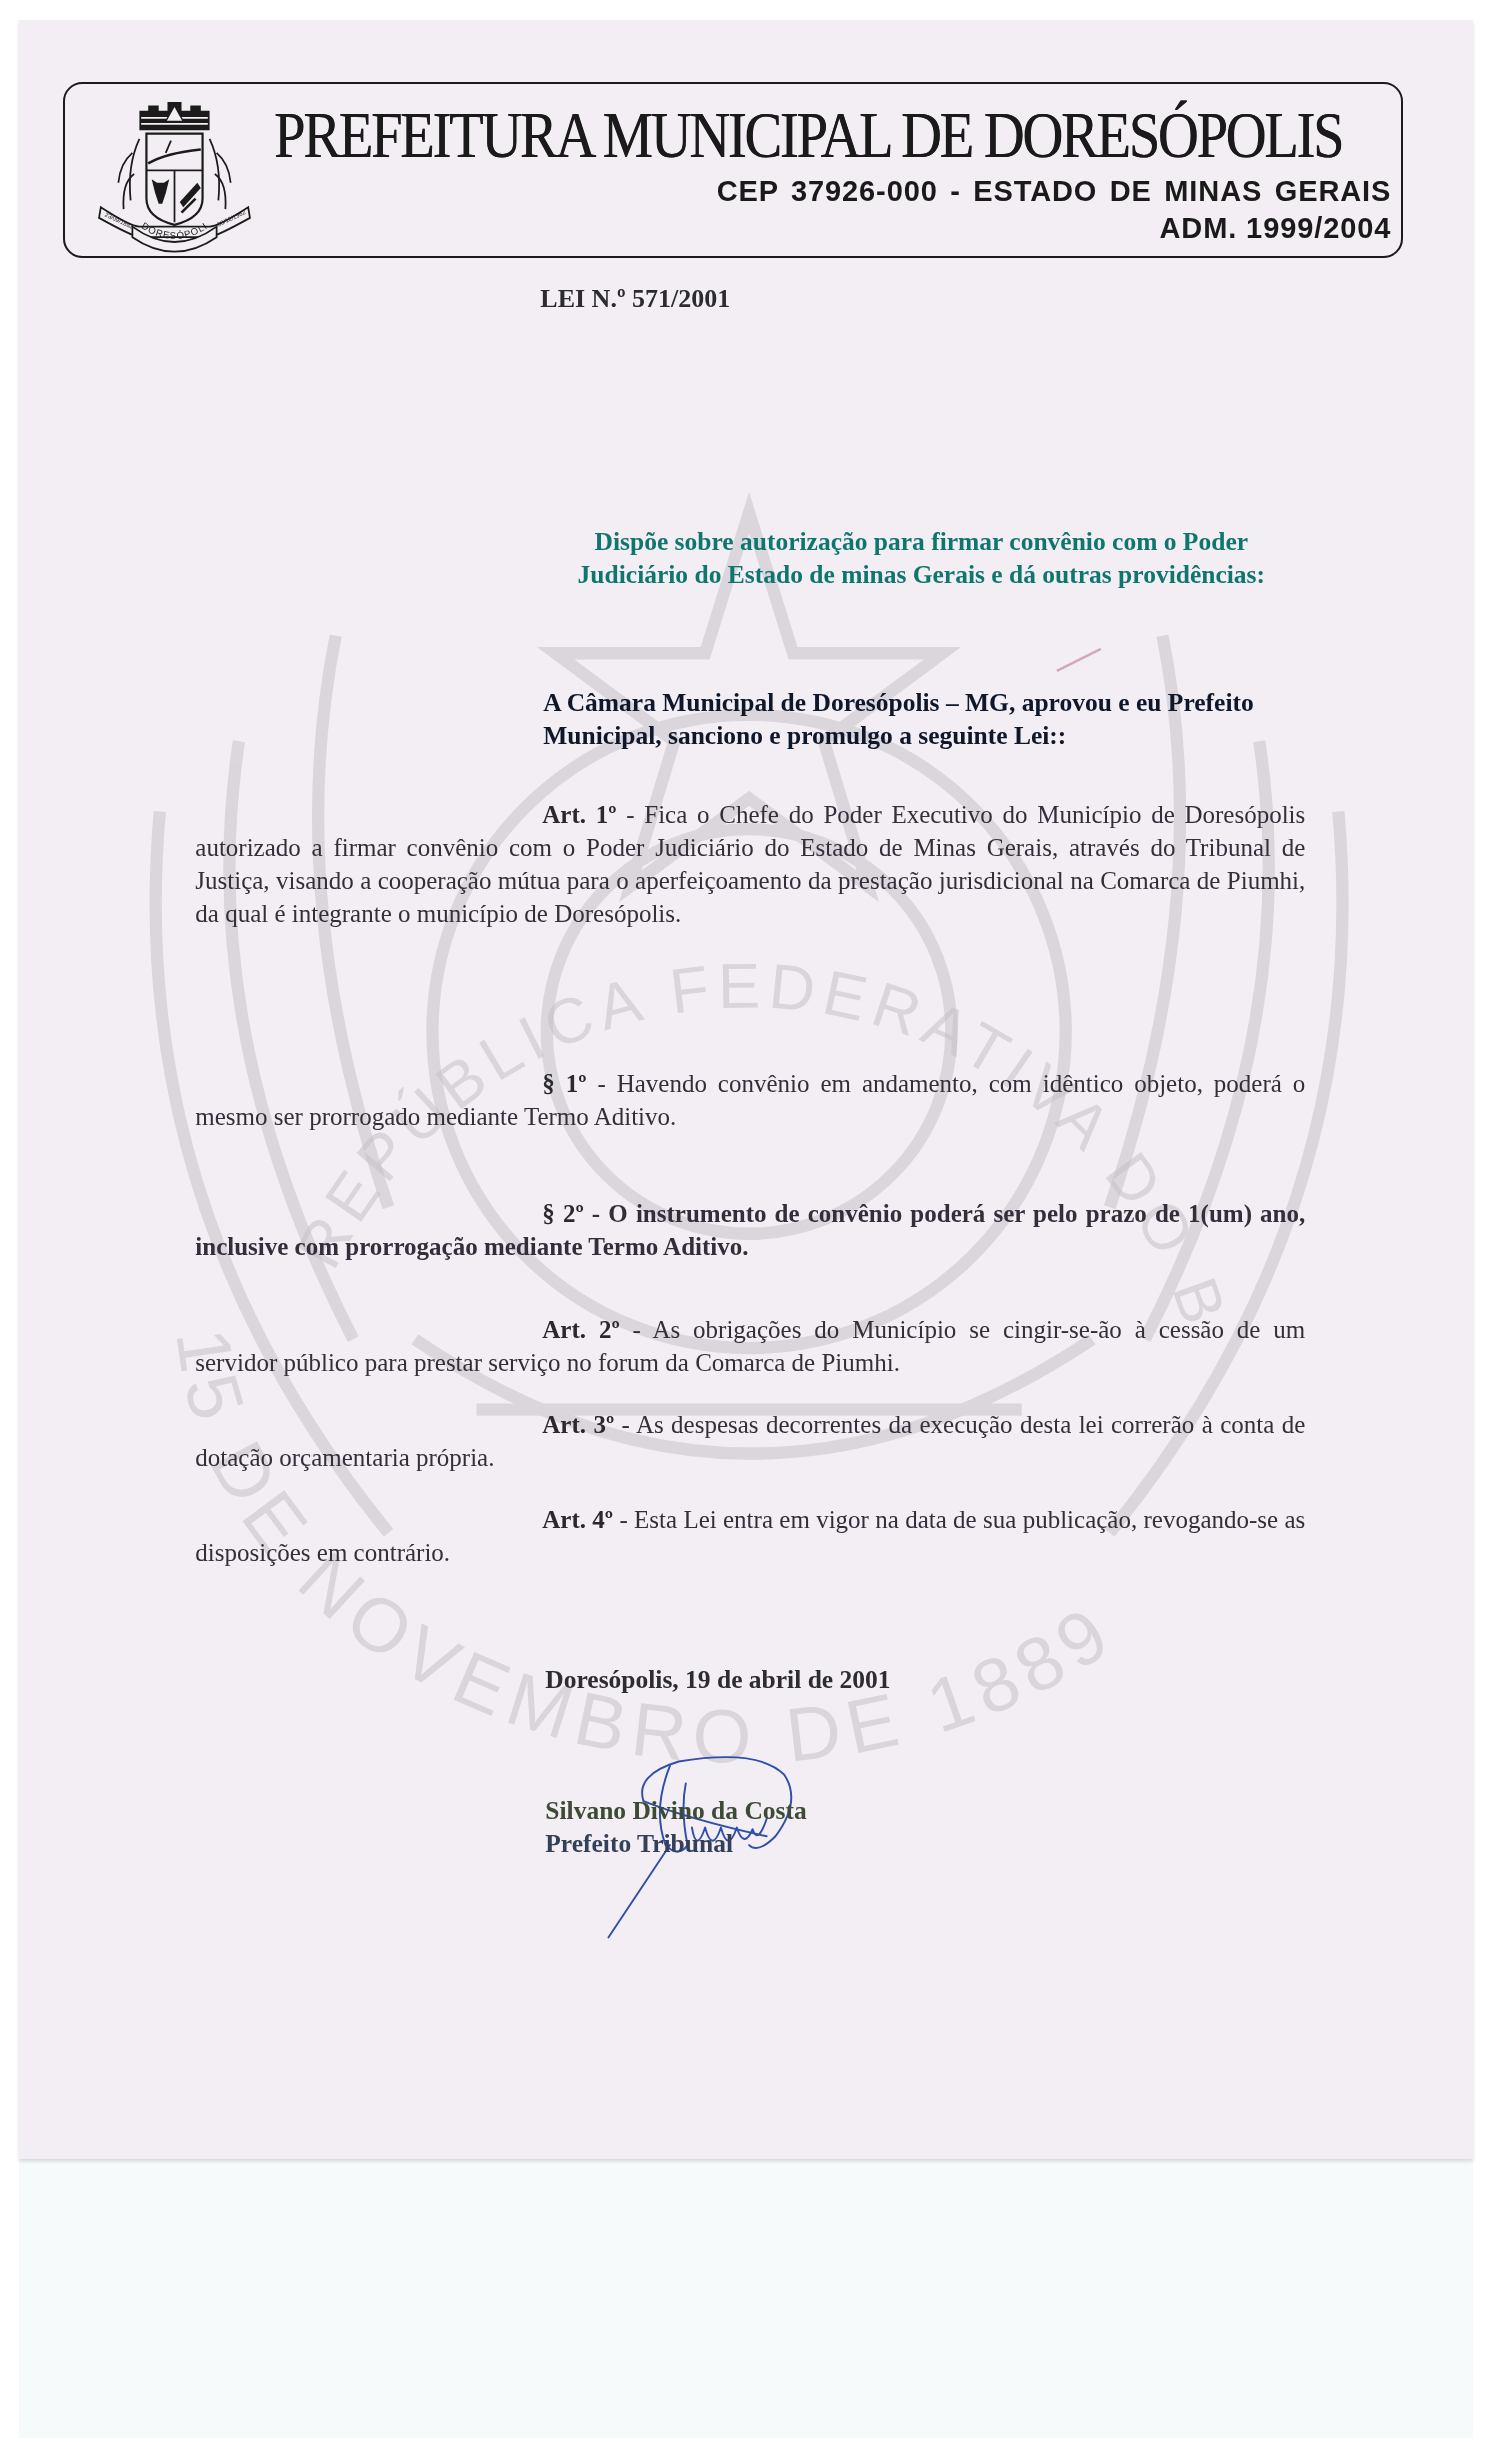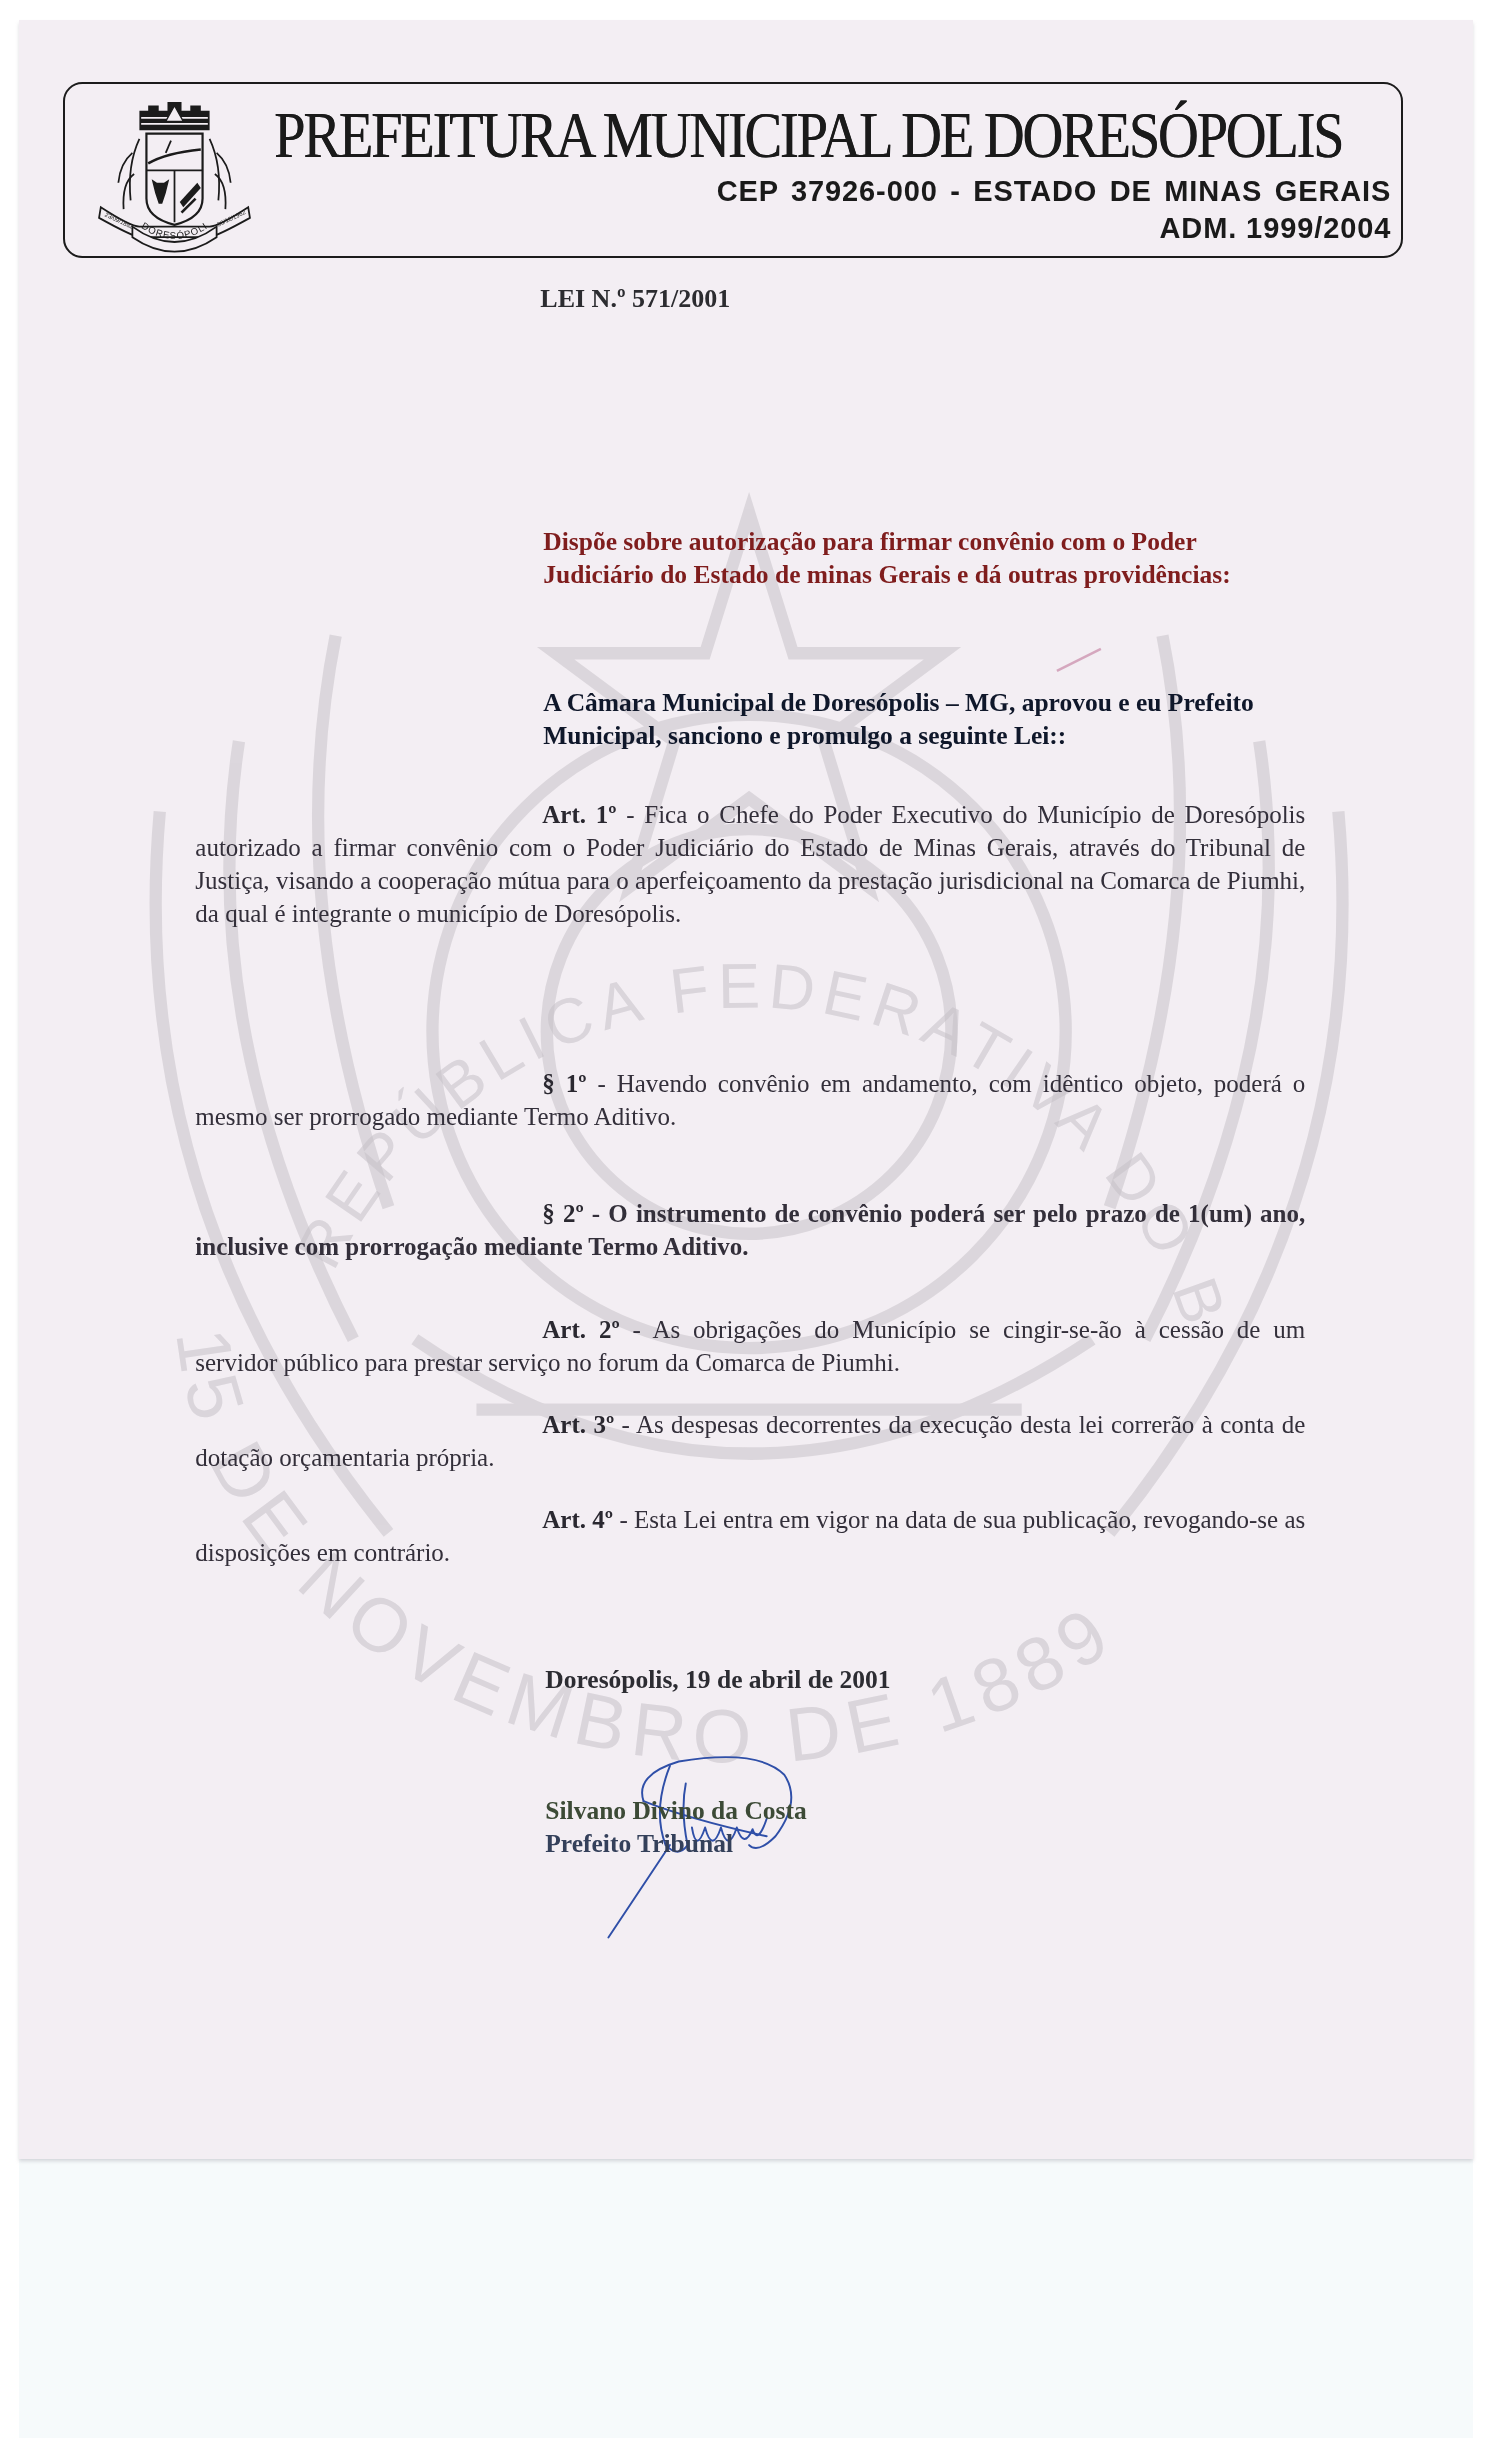--- a/index.html
+++ b/index.html
@@ -108,21 +108,22 @@
       white-space: nowrap;
     }
     .ementa {
       position: absolute;
       left: 524px;
       top: 505px;
       width: 756px;
       font-size: 25.5px;
       line-height: 33px;
       font-weight: bold;
-      color: #7f1d1d;
+      color: #0f766e;
+      text-align: center;
     }
     .preamble {
       position: absolute;
       left: 524px;
       top: 666px;
       width: 791px;
       font-size: 25.5px;
       line-height: 33px;
       font-weight: bold;
       color: #0f172a;

